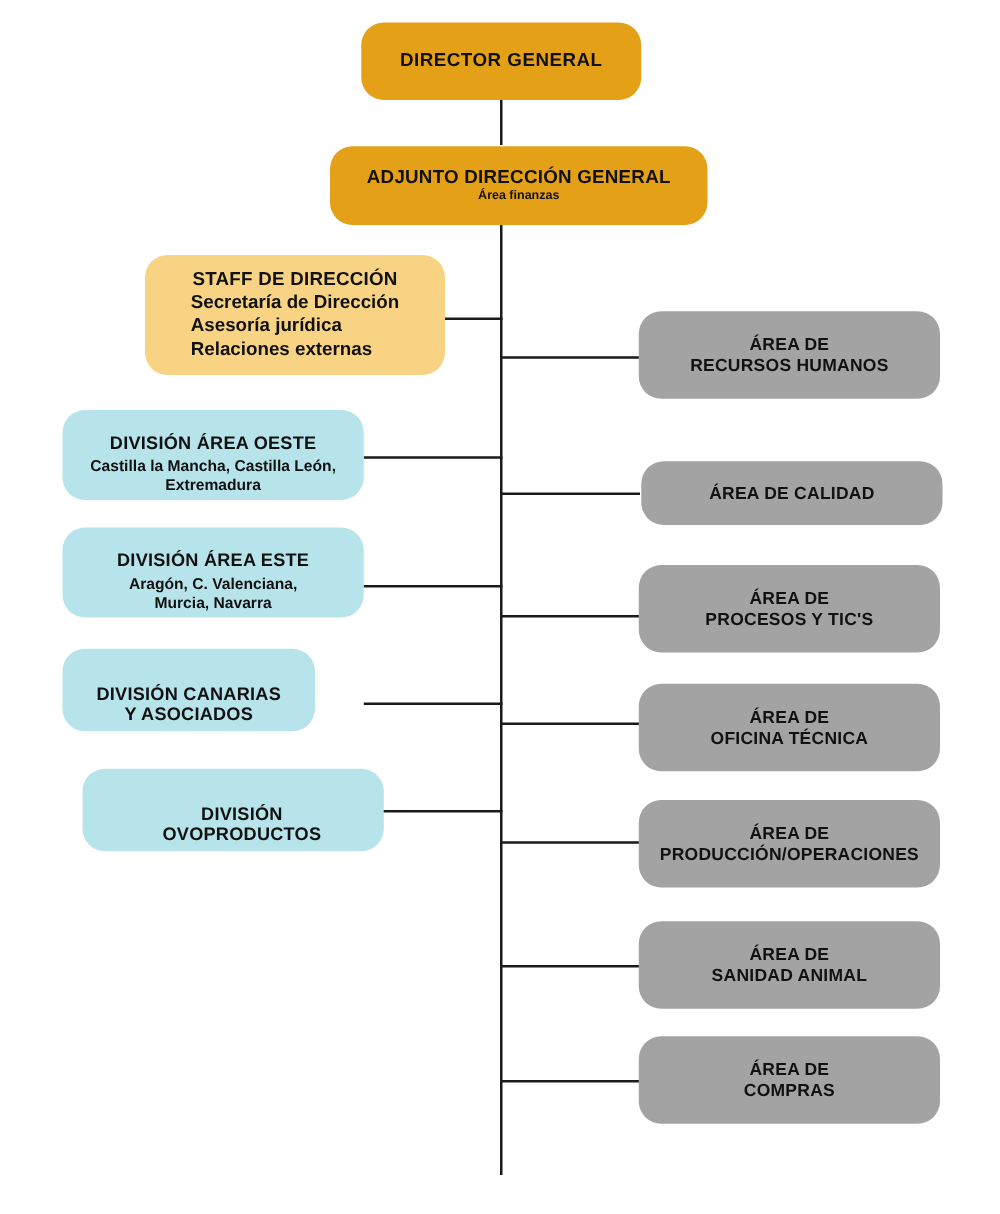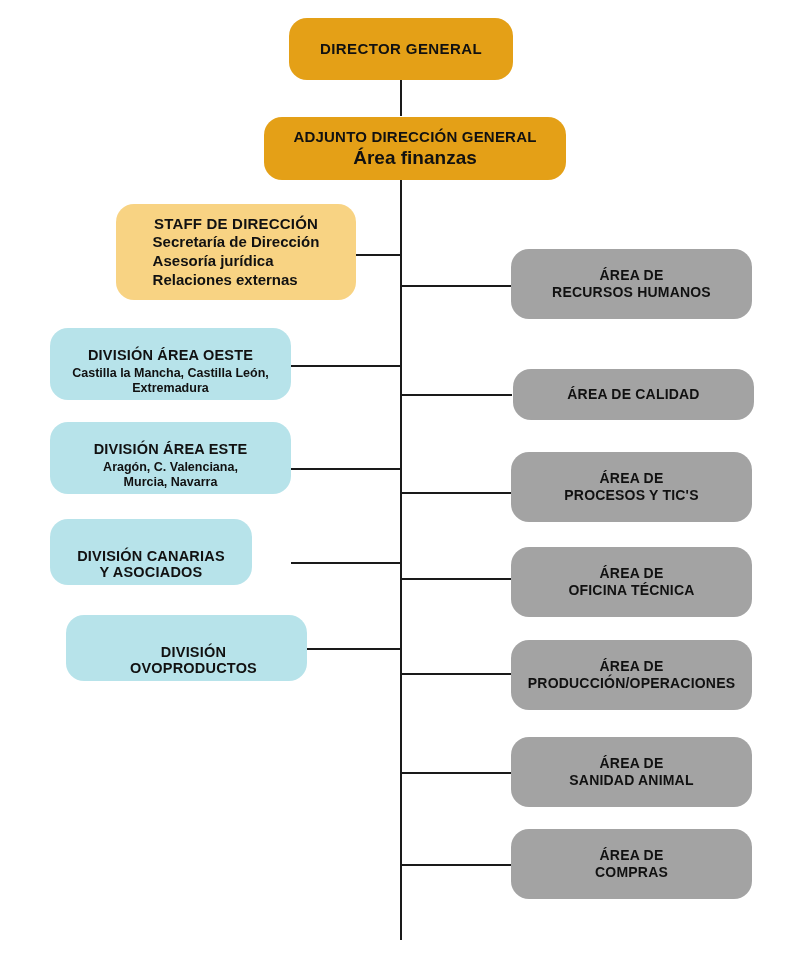--- a/index.html
+++ b/index.html
@@ -49,21 +49,21 @@
     font-weight: bold;
     line-height: 1.22;
   }
 
   
   .lvl-director { background: #E4A017; }
   .lvl-director .title { font-size: 15px; letter-spacing: 0.4px; }
 
   .lvl-adjunto { background: #E4A017; }
   .lvl-adjunto .title { font-size: 15px; letter-spacing: 0.2px; }
-  .lvl-adjunto .sub { font-size: 19px; margin-top: 1px; }
+  .lvl-adjunto .sub { font-size: 10px; margin-top: 1px; }
 
   
   .lvl-staff { background: #F8D383; }
   .lvl-staff .title { font-size: 15px; letter-spacing: 0.2px; }
   .lvl-staff .sublist {
     font-size: 15px;
     font-weight: bold;
     line-height: 1.28;
     text-align: left;
     margin-top: 0;

